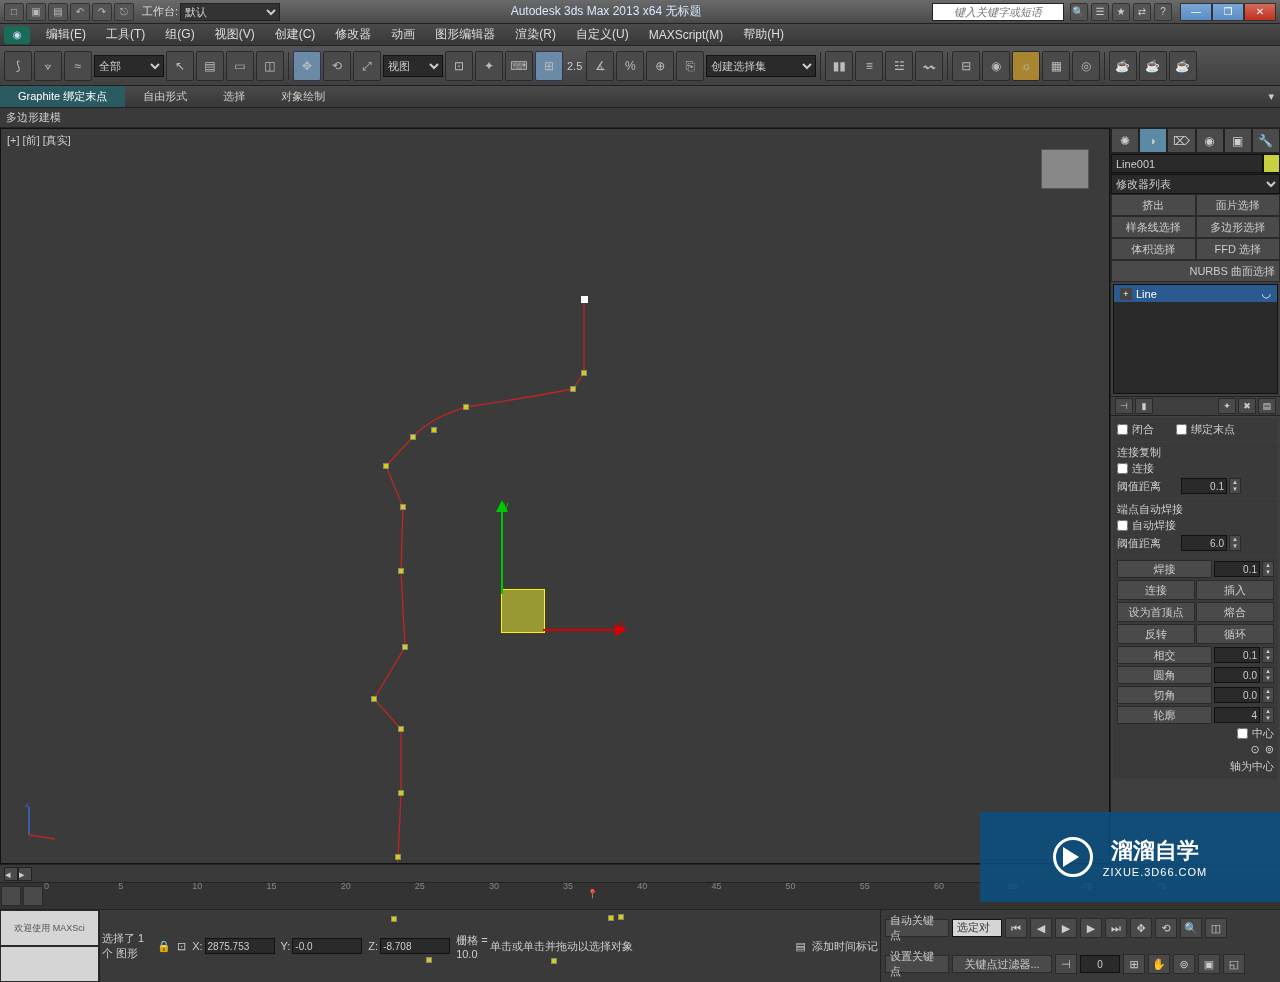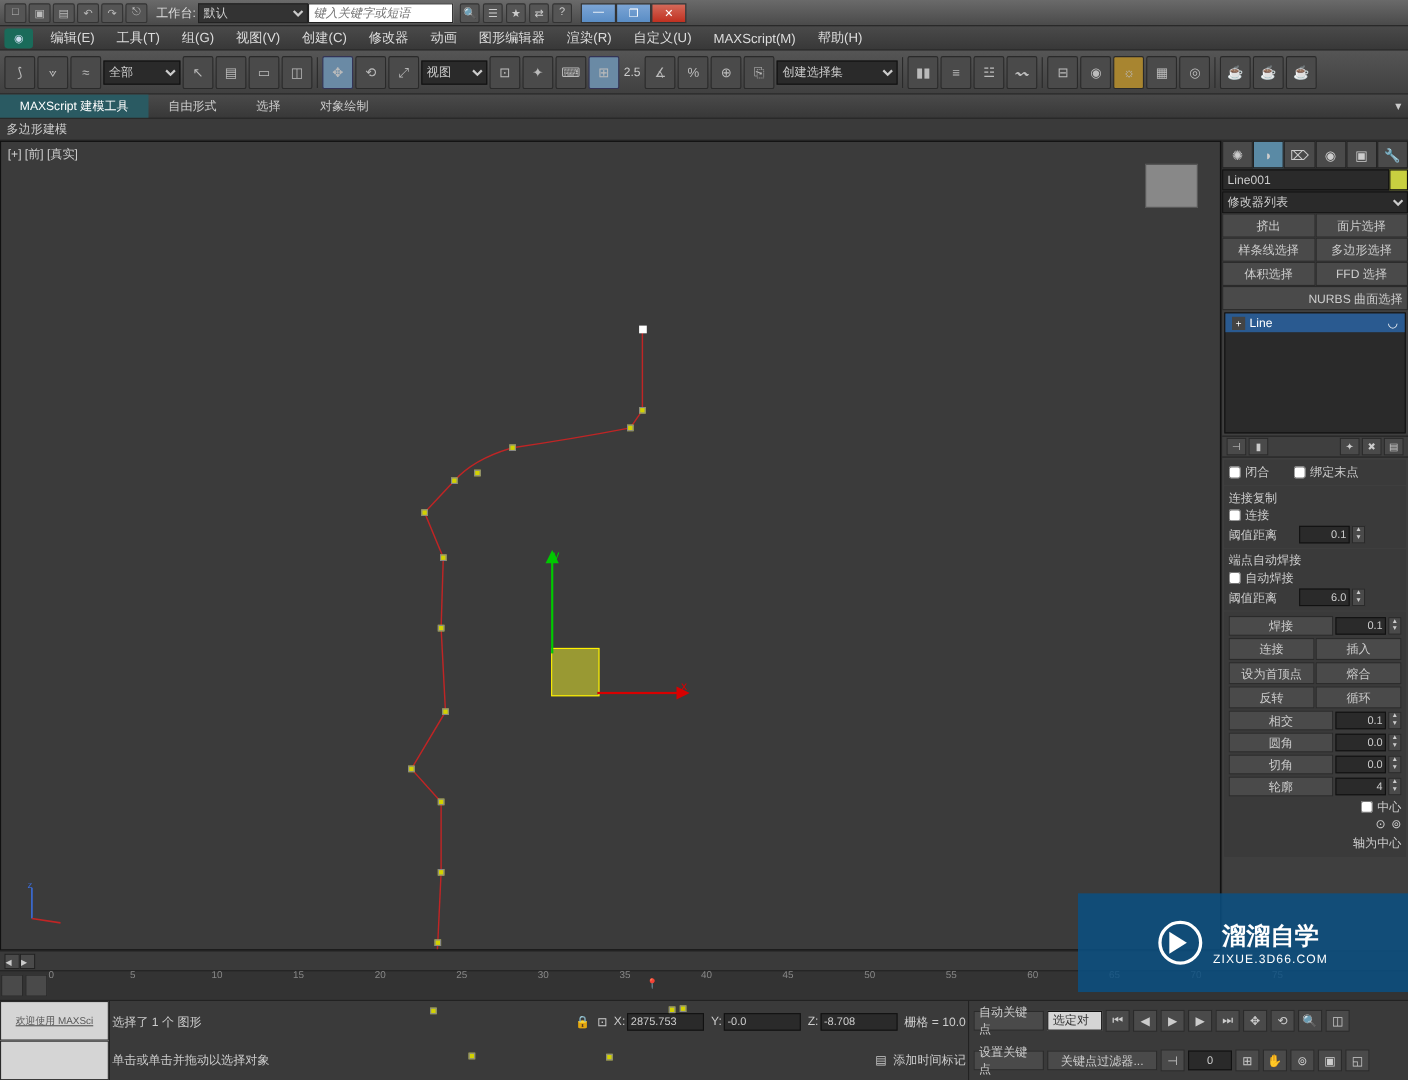--- a/index.html
+++ b/index.html
@@ -5,21 +5,21 @@
 * { margin: 0; padding: 0; box-sizing: border-box; font-family: "Microsoft YaHei", Arial, sans-serif; user-select: none; }
 body { background: #3a3a3a; width: 1280px; height: 982px; overflow: hidden; color: #ccc; font-size: 11px; }
 
 
 .titlebar { height: 24px; background: linear-gradient(#6a6a6a, #4a4a4a); display: flex; align-items: center; padding: 0 4px; border-bottom: 1px solid #222; }
 .titlebar .qat { display: flex; gap: 2px; }
 .titlebar .qat-btn { width: 20px; height: 18px; background: #555; border: 1px solid #333; border-radius: 2px; display: flex; align-items: center; justify-content: center; font-size: 10px; color: #bbb;}
 .titlebar .ws-label { margin-left: 8px; color: #ddd; }
 .titlebar .ws-select { margin-left: 2px; width: 100px; height: 18px; background: #333; border: 1px solid #222; color: #ccc; font-size: 11px;}
 .titlebar .app-title { flex: 1; text-align: center; color: #d5e8ff; font-size: 12px; }
-.titlebar .search-box { width: 132px; height: 18px; background: #fff; border: 1px solid #222; color: #888; font-style: italic; font-size: 11px; padding: 0 4px;}
+.titlebar .search-box { width: 132px; height: 18px; background: #fff; border: 1px solid #222; color: #888; font-style: italic; font-size: 11px; padding: 0 4px; text-align: center;}
 .titlebar .right-icons { display: flex; gap: 3px; margin-left: 6px; }
 .titlebar .right-icons .ticon { width: 18px; height: 18px; display:flex; align-items:center; justify-content:center; background:#555; border:1px solid #333; border-radius:2px; font-size:10px;}
 .win-btns { display: flex; margin-left: 8px; }
 .win-btn { width: 32px; height: 18px; border: 1px solid #333; display: flex; align-items: center; justify-content: center; font-size: 10px; color: #fff;}
 .win-min { background: linear-gradient(#7ca5d5,#5a8dc5); }
 .win-max { background: linear-gradient(#7ca5d5,#5a8dc5); }
 .win-close { background: linear-gradient(#d56a5a,#c03020); }
 
 
 .menubar { height: 22px; background: linear-gradient(#4a4a4a, #383838); display: flex; align-items: center; padding-left: 4px; border-bottom: 1px solid #222;}
@@ -98,22 +98,22 @@
 .time-slider .thumb { position:absolute; left:40px; height:100%; width:60px; background:#555; border:1px solid #333; font-size:9px; display:flex; align-items:center; justify-content:center; color:#ccc;}
 
 
 .bottom { height: 100px; background:#3a3a3a; display:flex; flex-direction:column;}
 .trackbar { height:28px; background:#333; border-top:1px solid #222; border-bottom:1px solid #222; display:flex; align-items:center; position:relative;}
 .trackbar .tb-btn { width:20px; height:20px; background:#4a4a4a; border:1px solid #2a2a2a; margin:0 1px;}
 .trackbar .ticks { flex:1; height:100%; position:relative; font-size:9px; color:#aaa;}
 .trackbar .marker { position:absolute; top:-2px; color:#888;}
 .statusbar { flex:1; display:flex;}
 .status-left { width:100px; display:flex; flex-direction:column; border-right:1px solid #222;}
-.status-left .msbtn { flex:1; background:#4a4a4a; border:1px solid #2a2a2a; font-size:9px; display:flex; align-items:center; justify-content:center;text-decoration:underline;}
-.status-mid { flex:1; display:flex; flex-direction:column; padding:2px;}
+.status-left .msbtn { flex:1; background:#4a4a4a; border:1px solid #2a2a2a; font-size:9px; display:flex; align-items:center; justify-content:center;}
+.status-mid { flex:1; display:flex; flex-direction:row; padding:2px;}
 .status-mid .row { flex:1; display:flex; align-items:center; gap:6px; font-size:11px; color:#ccc;}
 .coord-group { display:flex; align-items:center; gap:2px;}
 .coord-group input { width:70px; height:16px; background:#2a2a2a; border:1px solid #111; color:#ccc; font-size:10px; padding:0 2px;}
 .status-right { width:400px; display:flex; flex-direction:column; border-left:1px solid #222;}
 .status-right .row { flex:1; display:flex; align-items:center; gap:3px; padding:0 4px; font-size:11px;}
 .status-right .sr-btn { height:18px; background:#4a4a4a; border:1px solid #2a2a2a; padding:0 4px; display:flex; align-items:center; justify-content:center; font-size:11px;}
 .status-right .sr-field { height:18px; background:#d5d5d5; border:1px solid #111; padding:0 4px; color:#333;}
 .transport-btn { width:22px; height:20px; background:#4a4a4a; border:1px solid #2a2a2a; display:flex; align-items:center; justify-content:center;}
 
 
@@ -134,20 +134,21 @@
   <div class="qat">
     <div class="qat-btn">□</div>
     <div class="qat-btn">▣</div>
     <div class="qat-btn">▤</div>
     <div class="qat-btn">↶</div>
     <div class="qat-btn">↷</div>
     <div class="qat-btn">⎋</div>
   </div>
   <span class="ws-label">工作台:</span>
   <select class="ws-select"><option>默认</option></select>
+  <div class="app-title">Autodesk 3ds Max  2013 x64     无标题</div>
   <input class="search-box" placeholder="键入关键字或短语" style="">
   <div class="right-icons">
     <div class="ticon">🔍</div>
     <div class="ticon">☰</div>
     <div class="ticon">★</div>
     <div class="ticon">⇄</div>
     <div class="ticon">?</div>
   </div>
   <div class="win-btns">
     <div class="win-btn win-min">—</div>
@@ -207,21 +208,21 @@
   <div class="tbtn gold">☼</div>
   <div class="tbtn">▦</div>
   <div class="tbtn">◎</div>
   <div class="tsep"></div>
   <div class="tbtn">☕</div>
   <div class="tbtn">☕</div>
   <div class="tbtn">☕</div>
 </div>
 
 <div class="ribbon">
-  <div class="rtab active">MAXScript 建模工具</div>
+  <div class="rtab active">Graphite 绑定末点</div>
   <div class="rtab">自由形式</div>
   <div class="rtab">选择</div>
   <div class="rtab">对象绘制</div>
   <div style="margin-left:auto;padding:0 6px">▾</div>
 </div>
 <div class="sub-ribbon">
     <span>多边形建模</span>
   </div>
 
 <div class="workspace">

